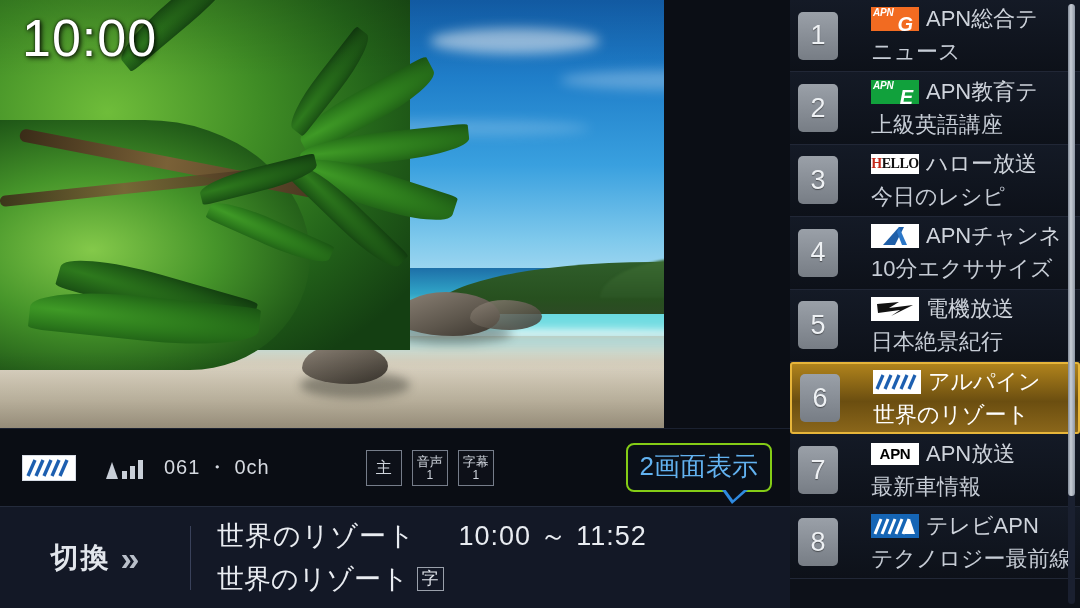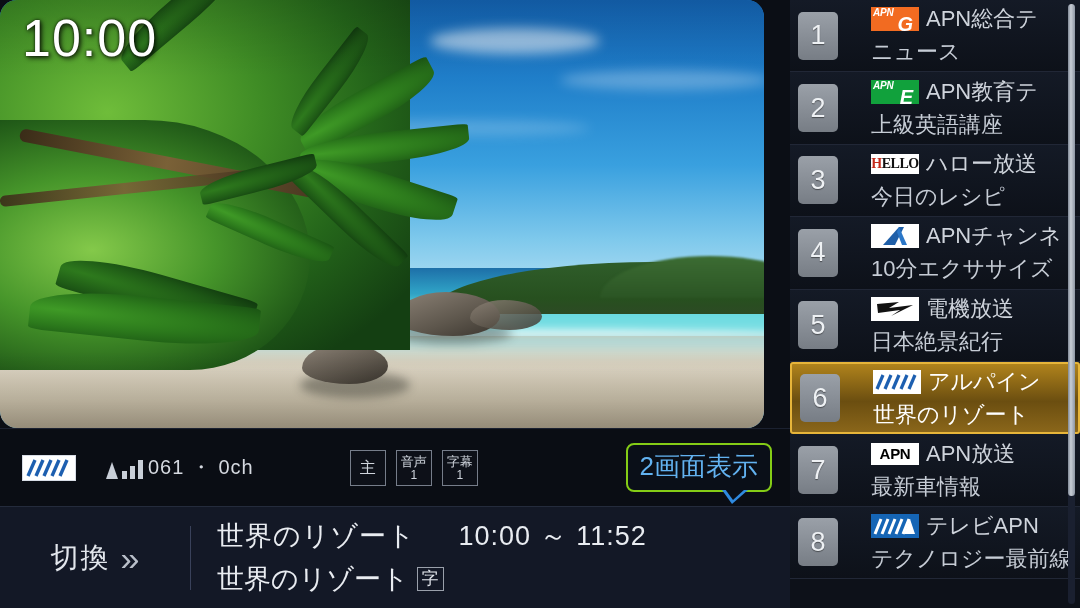--- a/index.html
+++ b/index.html
@@ -13,24 +13,23 @@
 
   
   #left {
     position: absolute; left: 0; top: 0;
     width: 790px; height: 608px;
     background: #0b0e15;
   }
 
   
   #video {
-    position: absolute; left: 0; top: 0; width: 764px; height: 428px;
+    position: absolute; left: 0; top: 0; width: 664px; height: 428px;
     overflow: hidden;
     background: linear-gradient(#1e7fd0, #4fb4e8);
-    border-radius: 17px;
   }
   .sky {
     position: absolute; left: 0; top: 0; width: 790px; height: 300px;
     background: linear-gradient(180deg,#1464b4 0%, #1f7ec9 26%, #39a0df 55%, #7fc9ec 80%, #b9e2f4 100%);
   }
   .cloud {
     position: absolute; background: rgba(255,255,255,.55);
     border-radius: 50%; filter: blur(6px);
   }
   .sea {
@@ -119,21 +118,21 @@
   #ch-logo-box {
     margin-left: 22px;
     width: 54px; height: 26px;
     background: #fff; border: 1px solid #d8dde6;
     display: flex; align-items: center; justify-content: center;
     overflow: hidden;
   }
   .stripes-blue { width: 46px; height: 18px; }
   #signal { margin-left: 26px; display: flex; align-items: flex-end; height: 22px; }
   #chnum {
-    color: #d5d9e0; font-size: 20px; letter-spacing: 1px;
+    margin-left: 16px; color: #d5d9e0; font-size: 20px; letter-spacing: 1px;
     font-family: "Liberation Sans", sans-serif;
   }
   .badges { margin-left: 96px; display: flex; align-items: center; gap: 10px; }
   .badge {
     border: 1px solid #767d8a; color: #cfd4dc;
     width: 36px; height: 36px;
     display: flex; flex-direction: column; align-items: center; justify-content: center;
     line-height: 1; background: #0d1018;
   }
   .badge .b1 { font-size: 16px; }
@@ -163,21 +162,21 @@
 
   
   #progbar {
     position: absolute; left: 0; top: 506px; width: 790px; height: 102px;
     background: #131826;
     border-top: 1px solid #242b3c;
     display: flex; align-items: center;
   }
   #switch {
     width: 190px; display: flex; align-items: center; justify-content: center;
-    gap: 10px; height: 100%;
+    gap: 10px; height: 100%; font-weight: bold;
   }
   #switch-label { color: #e2e6ec; font-size: 28px; letter-spacing: 2px; }
   #switch-arrows { color: #b9bfc9; font-size: 34px; line-height: 1; }
   #prog-div { width: 1px; height: 64px; background: #39415a; }
   #proginfo { padding-left: 26px; color: #e9ecf1; }
   .prog-line1 { font-size: 27px; letter-spacing: 1px; white-space: nowrap; }
   .prog-line2 { font-size: 27px; margin-top: 7px; display: flex; align-items: center; gap: 8px; }
   .sub-badge {
     border: 1px solid #9aa0ab; color: #e0e4ea; font-size: 17px;
     padding: 1px 4px; line-height: 1.15; display: inline-block;

